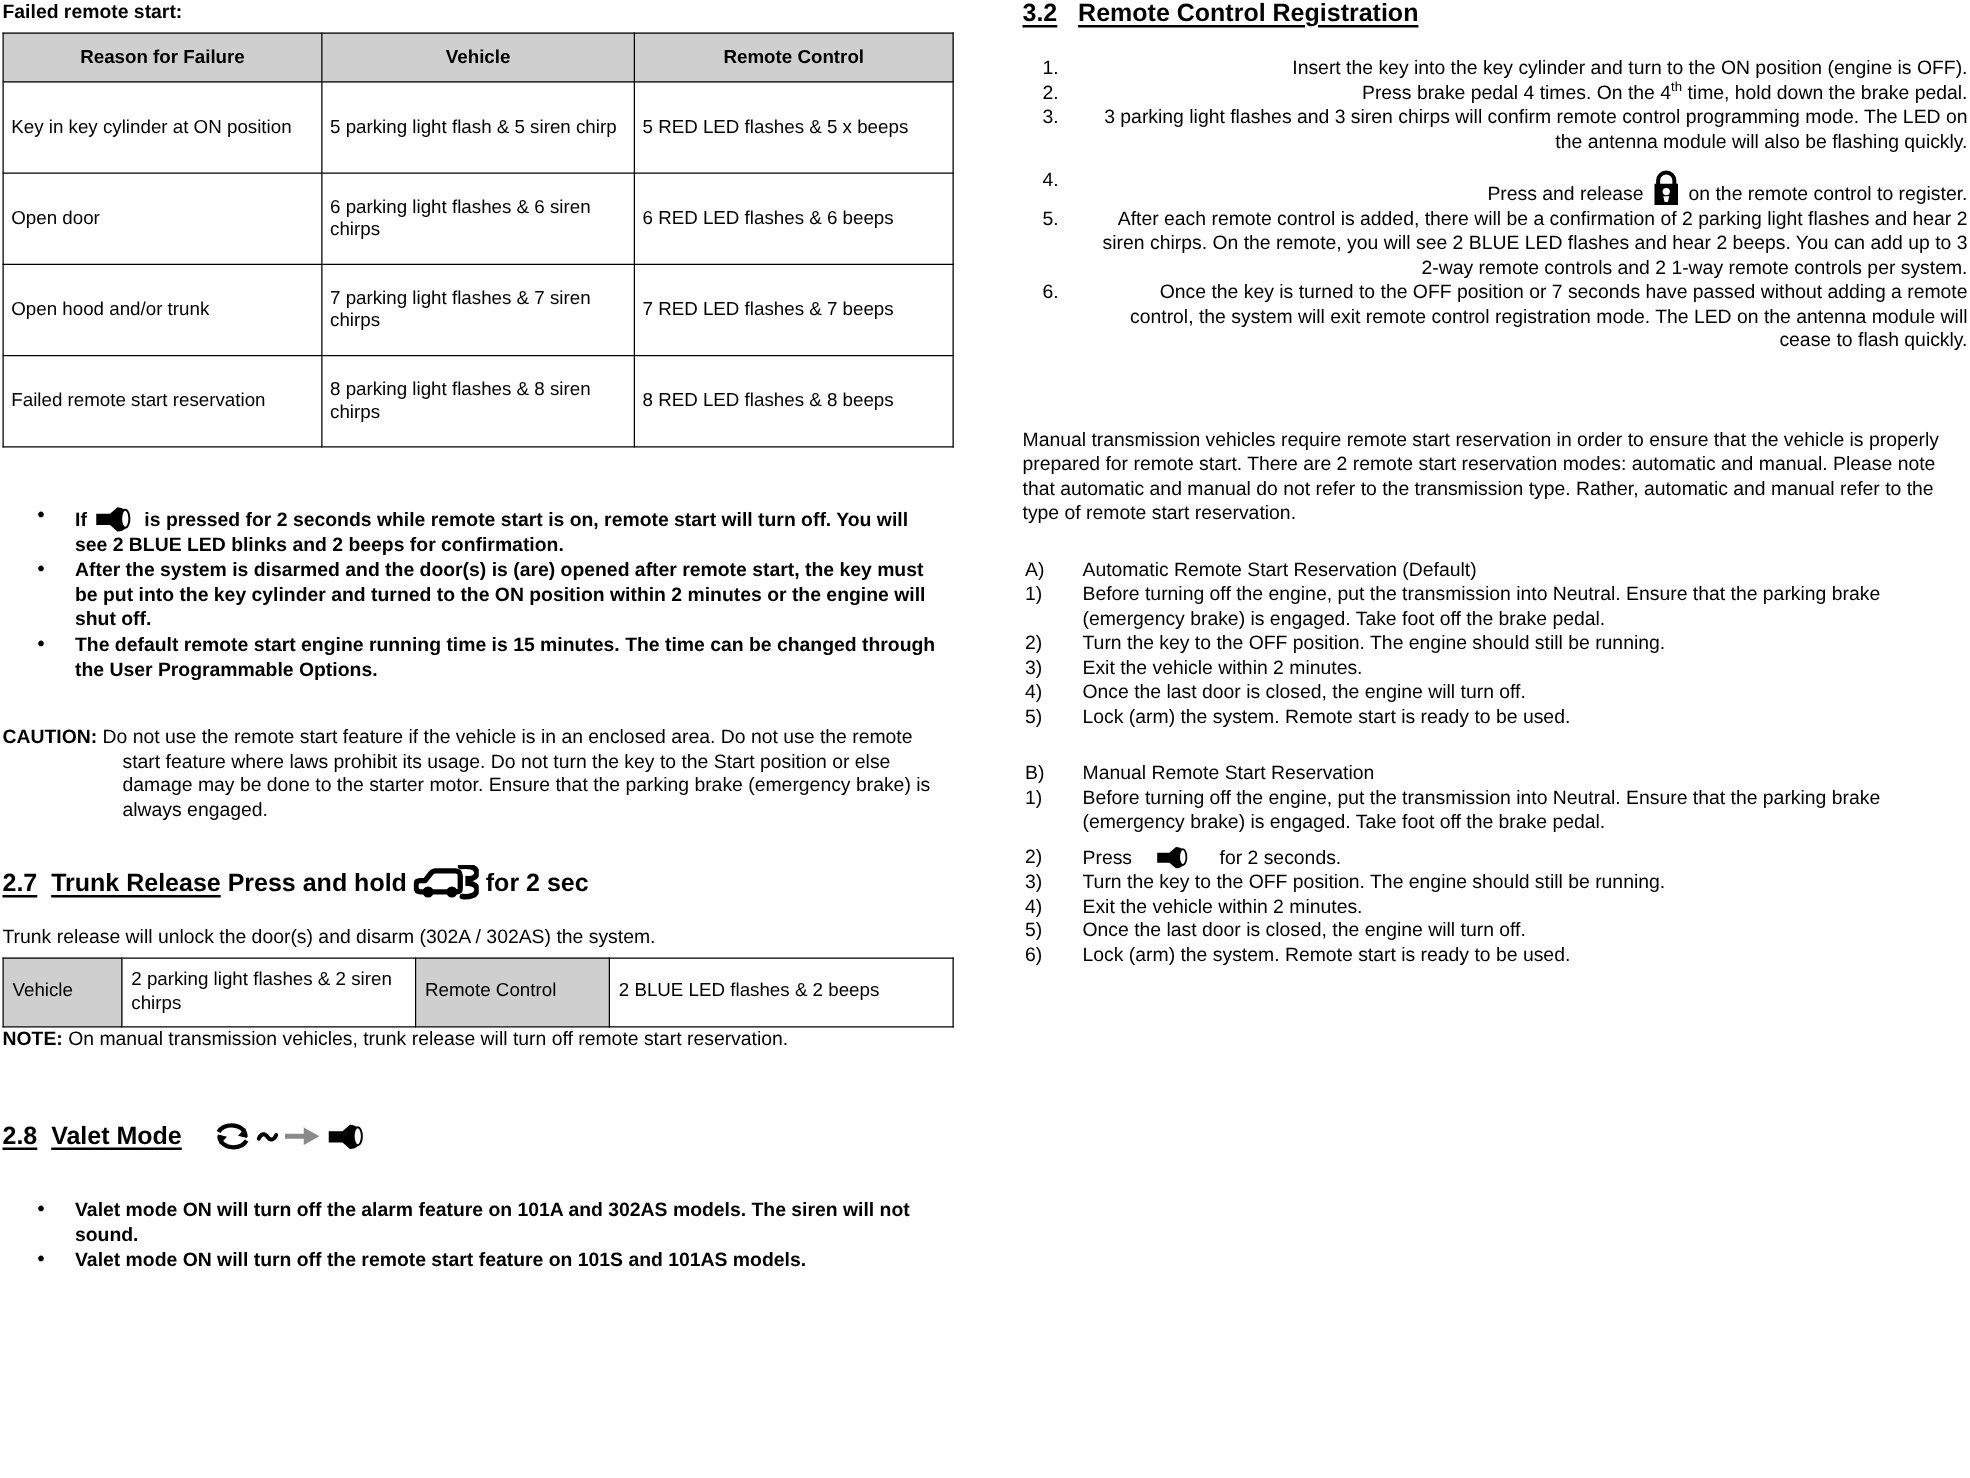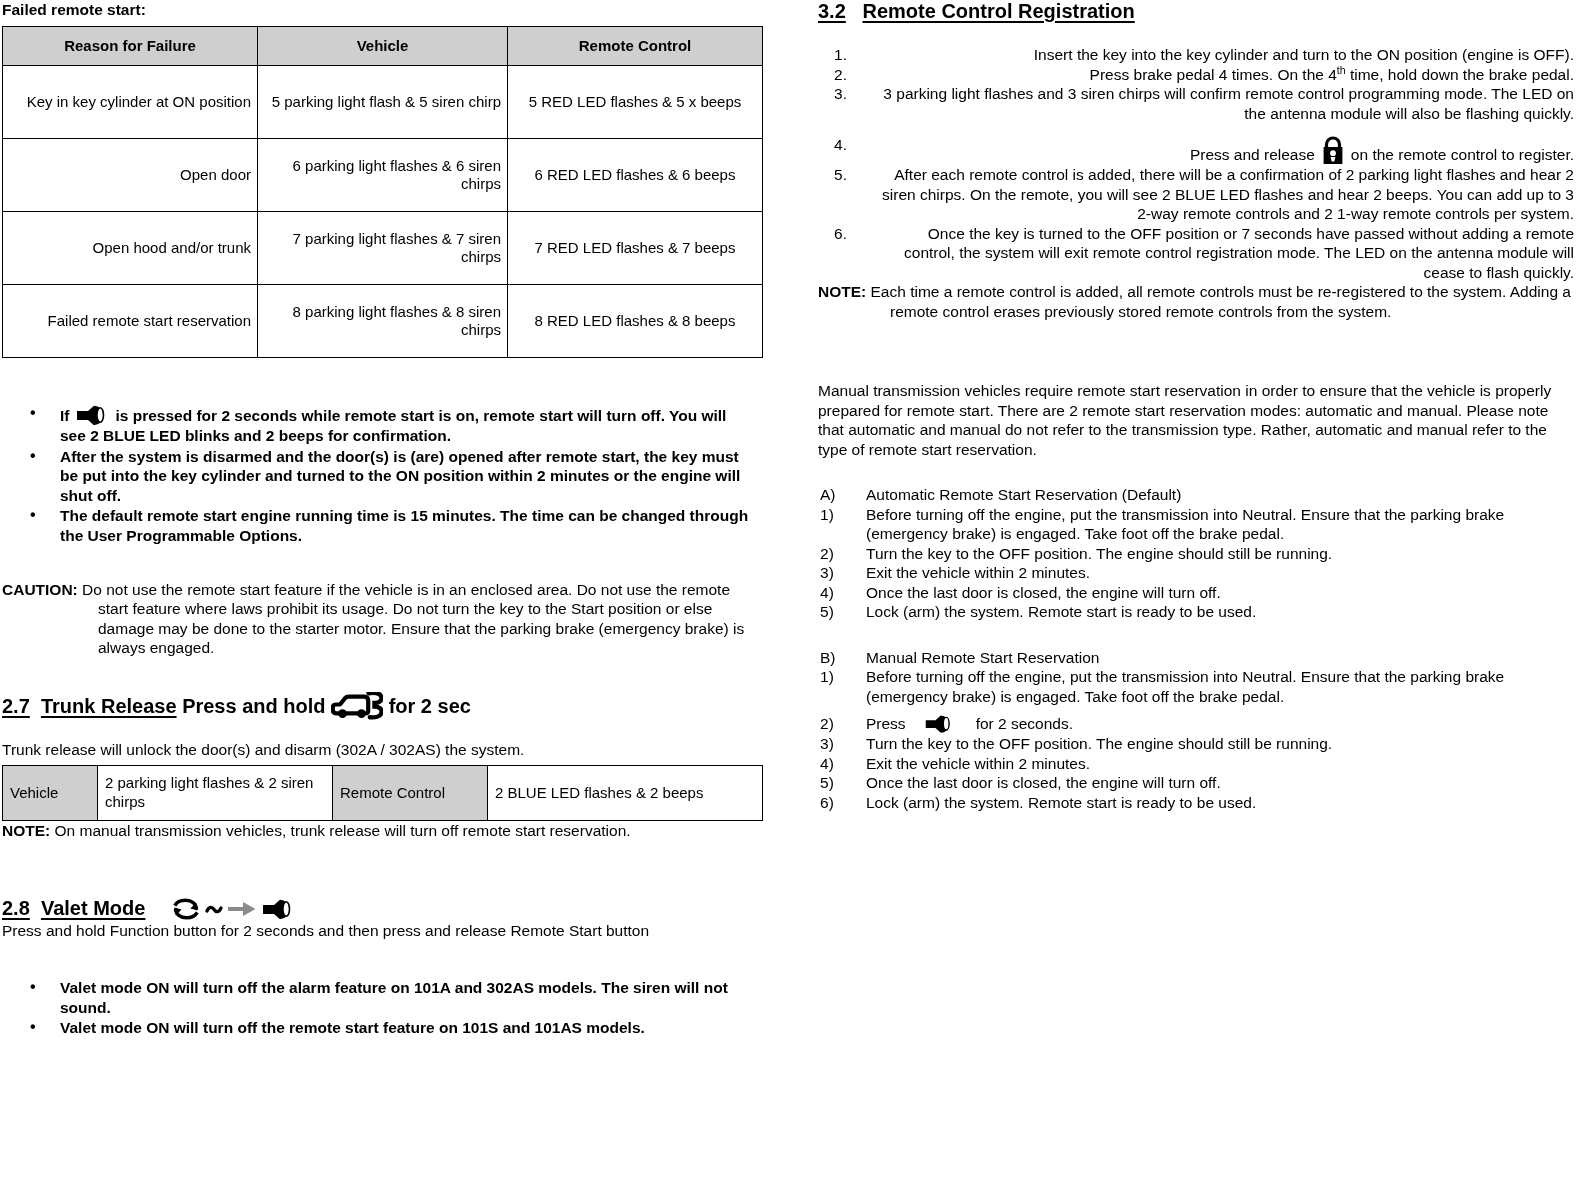--- a/index.html
+++ b/index.html
@@ -68,24 +68,24 @@
     font-weight: normal;
     vertical-align: middle;
   }
   table.failtable th {
     background: #cfcfcf;
     font-weight: bold;
     text-align: center;
     padding: 10px 6px;
   }
   table.failtable td {
-    text-align: right;
+    text-align: left;
     height: 60px;
   }
-  table.failtable td.c3 { text-align: center; }
+  table.failtable td.c3 { text-align: left; }
 
   table.trunktable td {
     text-align: left;
     vertical-align: middle;
     height: 46px;
     padding: 4px 7px;
   }
   table.trunktable td.lbl {
     background: #cfcfcf;
   }
@@ -355,21 +355,20 @@
           <span class="icon icon-horn">
               <svg viewBox="0 0 34 22">
                 <path d="M2 7 h11 l6 -5.2 a9.5 9.5 0 0 1 0 19.4 l-6 -5.2 h-11 z" fill="#000"></path>
                 <ellipse cx="25.2" cy="11" rx="3.3" ry="7.2" fill="#fff" stroke="#000" stroke-width="1.6"></ellipse>
               </svg>
             </span>
         </span>
       </span>
     </h2>
 
-    <div>Press and hold Function button for 2 seconds and then press and release Remote Start button</div>
 
     <div class="sp26"></div>
 
     <ul class="bul">
       <li>Valet mode ON will turn off the alarm feature on 101A and 302AS models. The siren will not sound.</li>
       <li>Valet mode ON will turn off the remote start feature on 101S and 101AS models.</li>
     </ul>
 
   </div>
 
@@ -392,24 +391,20 @@
       <li style="margin-top:12px;"><span>Press and release</span><span class="icon icon-lock inline-ic"><svg viewBox="0 0 24 30">
           <path d="M5.5 12.5 L5.5 9.5 A6.5 6.5 0 0 1 18.5 9.5 L18.5 12.5" fill="none" stroke="#000" stroke-width="3.2"></path>
           <rect x="2.6" y="12" width="18.8" height="17" fill="#000"></rect>
           <circle cx="12" cy="18.2" r="2.9" fill="#fff"></circle>
           <path d="M9.6 22 L14.4 22 L13.3 26.6 L10.7 26.6 Z" fill="#fff"></path>
         </svg></span><span>on the remote control to register.</span></li>
       <li>After each remote control is added, there will be a confirmation of 2 parking light flashes and hear 2 siren chirps. On the remote, you will see 2 BLUE LED flashes and hear 2 beeps. You can add up to 3 2-way remote controls and 2 1-way remote controls per system.</li>
       <li>Once the key is turned to the OFF position or 7 seconds have passed without adding a remote control, the system will exit remote control registration mode.  The LED on the antenna module will cease to flash quickly.</li>
     </ol>
 
-    <div class="note">
-      <span class="hang"><b>NOTE:</b>
-        <span>Each time a remote control is added, all remote controls must be re-registered to the system.  Adding a remote control erases previously stored remote controls from the system.</span></span>
-    </div>
 
     <div class="sp34"></div>
 
 
     <div class="sp26"></div>
 
     <div>Manual transmission vehicles require remote start reservation in order to ensure that the vehicle is properly prepared for remote start.  There are 2 remote start reservation modes: automatic and manual.  Please note that automatic and manual do not refer to the transmission type.  Rather, automatic and manual refer to the type of remote start reservation.</div>
 
     <div class="sp26"></div>
 

